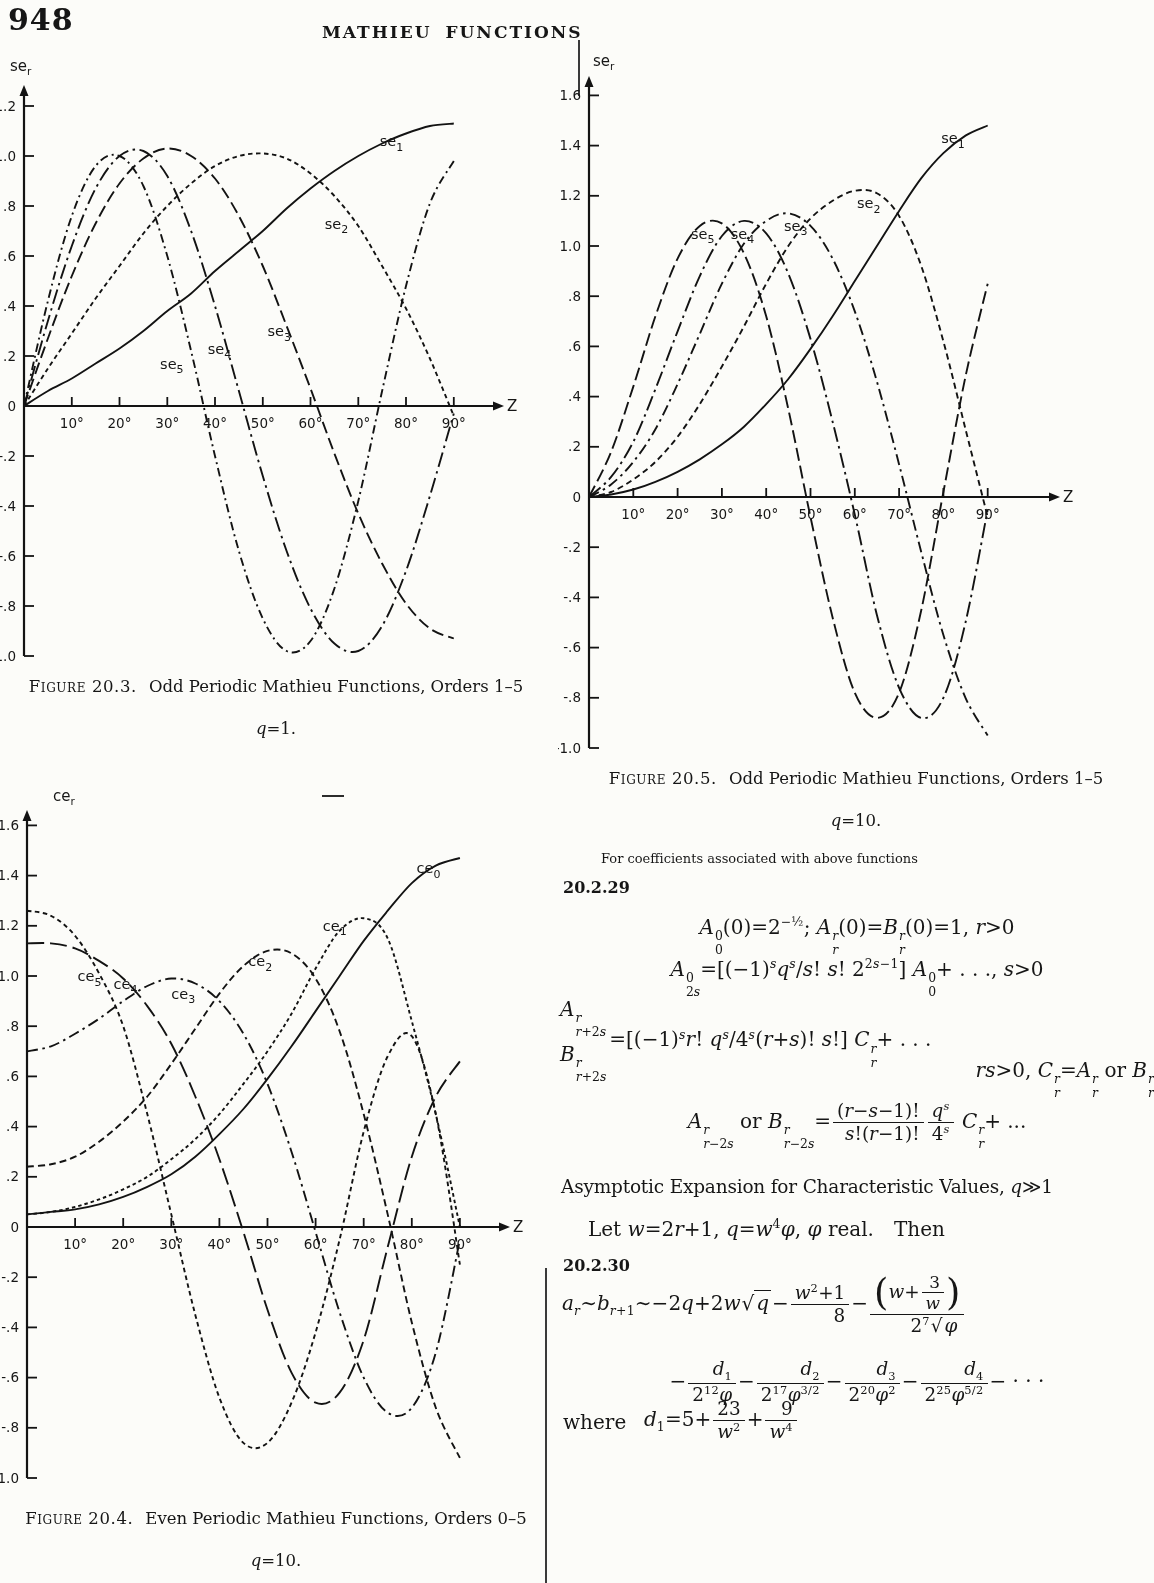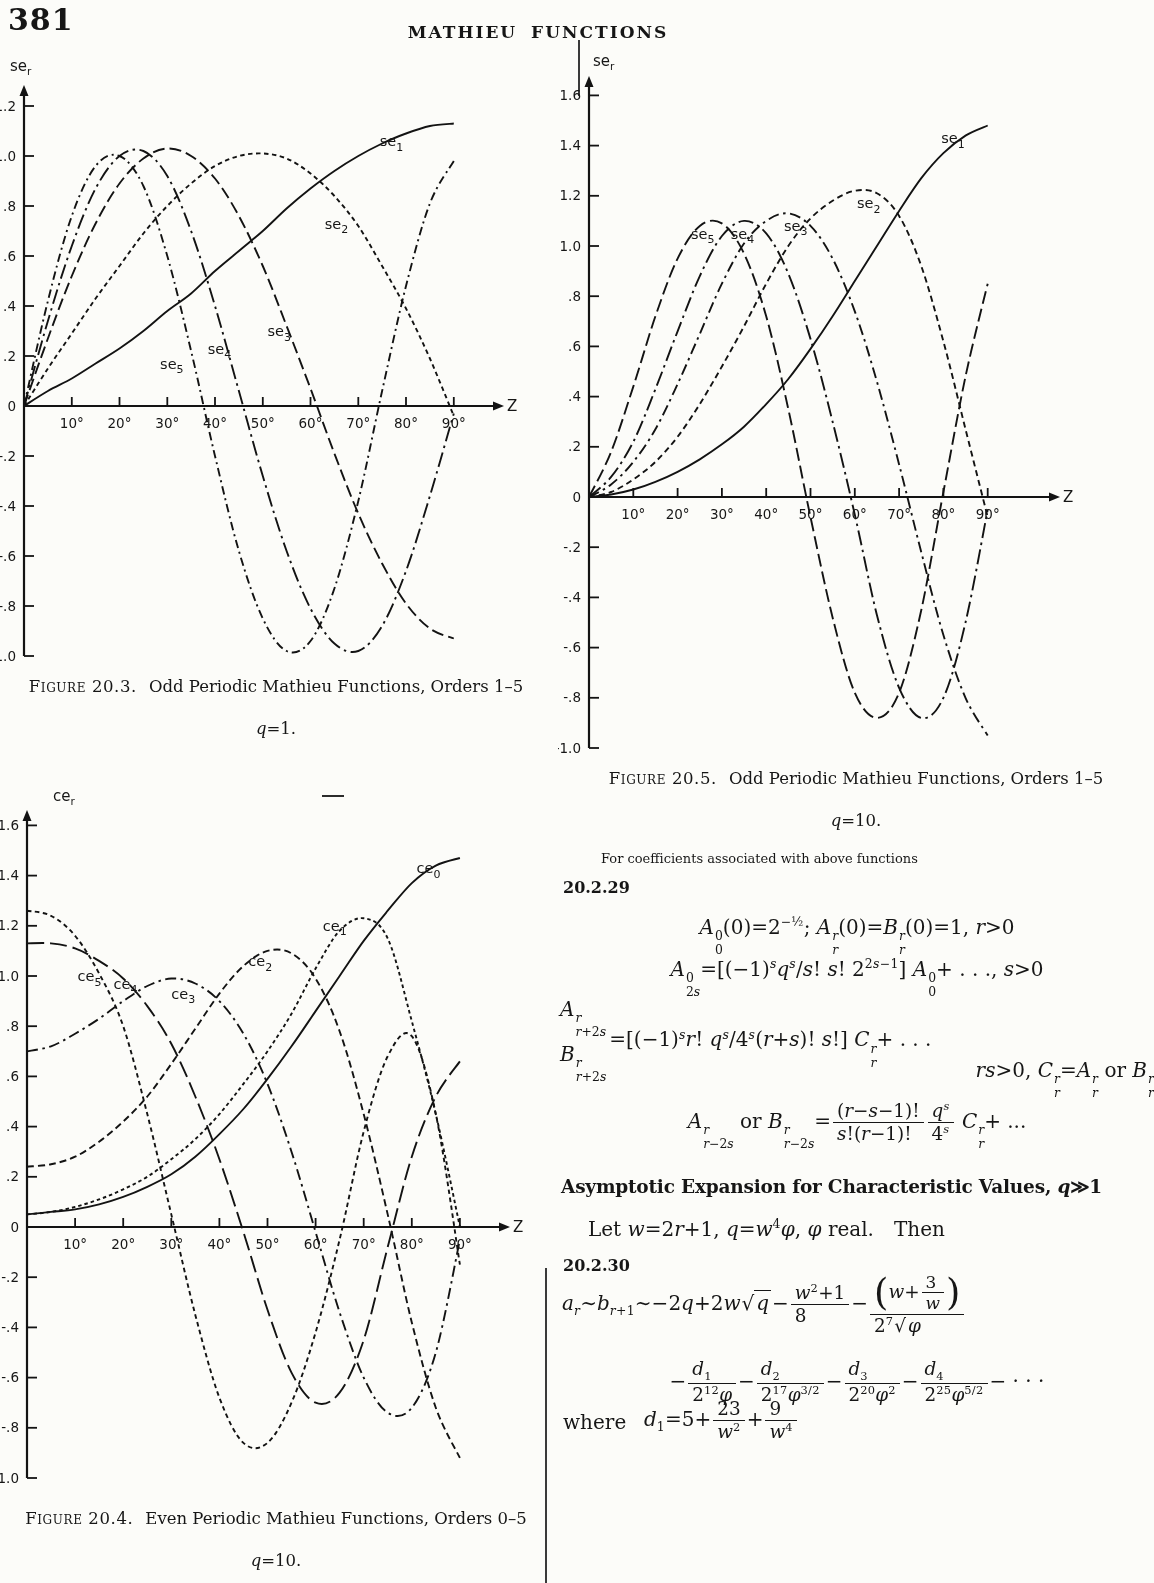--- a/index.html
+++ b/index.html
@@ -1,63 +1,63 @@
 <!DOCTYPE html>
 <html><head>
 <meta charset="utf-8">
 <style>
   html,body{margin:0;padding:0}
   body{width:1154px;height:1583px;position:relative;background:#fcfcf9;color:#161616;
        font-family:"DejaVu Serif",serif;overflow:hidden}
   .abs{position:absolute}
   
   .page-number{left:8px;top:2px;font-size:30px;font-weight:bold;letter-spacing:1px}
-  .running-head{left:322px;top:22px;width:432px;text-align:center;font-size:17px;
+  .running-head{left:322px;top:22px;width:432px;font-size:17px;
                 font-weight:bold;letter-spacing:2px;word-spacing:6px}
   .vrule{background:#3a3a3a;width:2px}
   
   figure.chart{position:absolute;margin:0;padding:0}
   svg text{fill:#161616}
   .tick{font:13.5px "DejaVu Sans",sans-serif}
   .axlab{font:15px "DejaVu Sans",sans-serif}
   .slab{font:14.5px "DejaVu Sans",sans-serif}
   
   .caption{position:absolute;text-align:center;font-size:16.5px;line-height:1.55}
   .cap-label{font-variant:small-caps;letter-spacing:.6px;margin-right:12px}
   .cap-title{}
   .cap-q{font-size:16.5px;margin-top:16px}
   
   .intro{left:560px;top:836px;width:594px;font-size:13px;text-indent:26px;margin:15px}
   .secnum{font-size:16px;font-weight:bold}
   .eq{font-size:20px;line-height:1.25;white-space:nowrap}
   .eq-c{text-align:center}
   .eq-r{text-align:right;padding-right:46px}
-  .asym-heading{font-size:18.5px;font-weight:bold;white-space:nowrap;letter-spacing:-.2px}
+  .asym-heading{font-size:18.5px;font-weight:normal;white-space:nowrap;letter-spacing:-.2px}
   .letline{font-size:20px}
   
-  .frac{display:inline-flex;flex-direction:column;vertical-align:middle;text-align:left;
+  .frac{display:inline-flex;flex-direction:column;vertical-align:middle;text-align:right;
         margin:0 2px;font-size:.92em;line-height:1.2}
   .frac .fn{display:block;border-bottom:1.4px solid currentColor;padding:0 4px}
   .frac .fd{display:block;padding:0 4px}
   sup.msup,sub.msub{font-size:.62em;letter-spacing:.3px}
   .ss{display:inline-flex;flex-direction:column;font-size:.62em;line-height:1.12;
       vertical-align:-.5em;margin-left:1px;text-align:left}
   .ss span{display:block}
   .sqrt{display:inline-block;white-space:nowrap;margin:0 1px}
   .sqrt .rsym{font-style:normal}
   .sqrt .rin{border-top:1.4px solid currentColor;padding:0 2px}
   .stk{display:inline-flex;flex-direction:column;row-gap:4px;vertical-align:middle;
        line-height:1.1;margin-right:3px}
   .big{font-size:2em;font-weight:400;vertical-align:middle;line-height:0;font-style:normal}
   .artifact{background:#2c2c2c;height:2px}
 </style>
 </head>
 <body>
 
-<div class="abs page-number">381</div>
+<div class="abs page-number">948</div>
 <div class="abs running-head">MATHIEU FUNCTIONS</div>
 <div class="abs vrule" style="left:578px;top:40px;height:56px"></div>
 <div class="abs vrule" style="left:545px;top:1268px;height:315px"></div>
 <div class="abs artifact" style="left:322px;top:795px;width:22px"></div>
 
 <figure class="chart" style="left: 0px; top: 55px;"><svg viewBox="0 0 552 700" width="552" height="700">
       <path d="M24.0 351.0C28.0 348.5 39.9 340.6 47.9 336.0C55.8 331.4 63.8 328.1 71.8 323.5C79.7 318.9 87.7 313.5 95.6 308.5C103.6 303.5 111.5 298.9 119.5 293.5C127.5 288.1 135.4 282.3 143.4 276.0C151.3 269.8 159.3 262.3 167.3 256.0C175.2 249.8 183.2 245.2 191.1 238.5C199.1 231.8 207.0 223.1 215.0 216.0C223.0 208.9 230.9 202.7 238.9 196.0C246.8 189.3 254.8 183.1 262.8 176.0C270.7 168.9 278.7 160.6 286.6 153.5C294.6 146.4 302.5 139.8 310.5 133.5C318.5 127.3 326.4 121.4 334.4 116.0C342.3 110.6 350.3 105.6 358.3 101.0C366.2 96.4 374.2 92.3 382.1 88.5C390.1 84.8 398.0 81.4 406.0 78.5C414.0 75.6 421.9 72.7 429.9 71.0C437.8 69.3 449.8 68.9 453.8 68.5" fill="none" stroke="#131313" stroke-width="1.9"></path>
       <path d="M24.0 351.0C28.0 344.8 39.9 325.6 47.9 313.5C55.8 301.4 63.8 290.2 71.8 278.5C79.7 266.8 87.7 254.8 95.6 243.5C103.6 232.3 111.5 221.8 119.5 211.0C127.5 200.2 135.4 188.5 143.4 178.5C151.3 168.5 159.3 159.3 167.3 151.0C175.2 142.7 183.2 135.2 191.1 128.5C199.1 121.8 207.0 115.6 215.0 111.0C223.0 106.4 230.9 103.1 238.9 101.0C246.8 98.9 254.8 98.1 262.8 98.5C270.7 98.9 278.7 100.2 286.6 103.5C294.6 106.8 302.5 112.3 310.5 118.5C318.5 124.8 326.4 132.3 334.4 141.0C342.3 149.8 350.3 159.3 358.3 171.0C366.2 182.7 374.2 197.3 382.1 211.0C390.1 224.8 398.0 238.1 406.0 253.5C414.0 268.9 421.9 285.6 429.9 303.5C437.8 321.4 449.8 351.4 453.8 361.0" fill="none" stroke="#131313" stroke-width="1.9" stroke-dasharray="4.5 3.5"></path>
       <path d="M24.0 351.0C28.0 339.8 39.9 305.2 47.9 283.5C55.8 261.8 63.8 240.2 71.8 221.0C79.7 201.8 87.7 183.9 95.6 168.5C103.6 153.1 111.5 139.3 119.5 128.5C127.5 117.7 135.4 109.3 143.4 103.5C151.3 97.7 159.3 93.9 167.3 93.5C175.2 93.1 183.2 96.0 191.1 101.0C199.1 106.0 207.0 113.5 215.0 123.5C223.0 133.5 230.9 146.4 238.9 161.0C246.8 175.6 254.8 192.7 262.8 211.0C270.7 229.3 278.7 250.6 286.6 271.0C294.6 291.4 302.5 312.3 310.5 333.5C318.5 354.8 326.4 377.7 334.4 398.5C342.3 419.3 350.3 440.2 358.3 458.5C366.2 476.8 374.2 493.5 382.1 508.5C390.1 523.5 398.0 537.7 406.0 548.5C414.0 559.3 421.9 567.7 429.9 573.5C437.8 579.3 449.8 581.8 453.8 583.5" fill="none" stroke="#131313" stroke-width="1.9" stroke-dasharray="12 5"></path>
       <path d="M24.0 351.0C28.0 336.8 39.9 292.7 47.9 266.0C55.8 239.3 63.8 213.1 71.8 191.0C79.7 168.9 87.7 148.5 95.6 133.5C103.6 118.5 111.5 107.3 119.5 101.0C127.5 94.8 135.4 92.7 143.4 96.0C151.3 99.3 159.3 107.7 167.3 121.0C175.2 134.3 183.2 154.3 191.1 176.0C199.1 197.7 207.0 224.3 215.0 251.0C223.0 277.7 230.9 307.7 238.9 336.0C246.8 364.3 254.8 394.3 262.8 421.0C270.7 447.7 278.7 473.9 286.6 496.0C294.6 518.1 302.5 538.1 310.5 553.5C318.5 568.9 326.4 581.4 334.4 588.5C342.3 595.6 350.3 598.9 358.3 596.0C366.2 593.1 374.2 584.3 382.1 571.0C390.1 557.7 398.0 537.7 406.0 516.0C414.0 494.3 421.9 467.3 429.9 441.0C437.8 414.8 449.8 372.3 453.8 358.5" fill="none" stroke="#131313" stroke-width="1.9" stroke-dasharray="15 4.5 2.5 4.5"></path>

